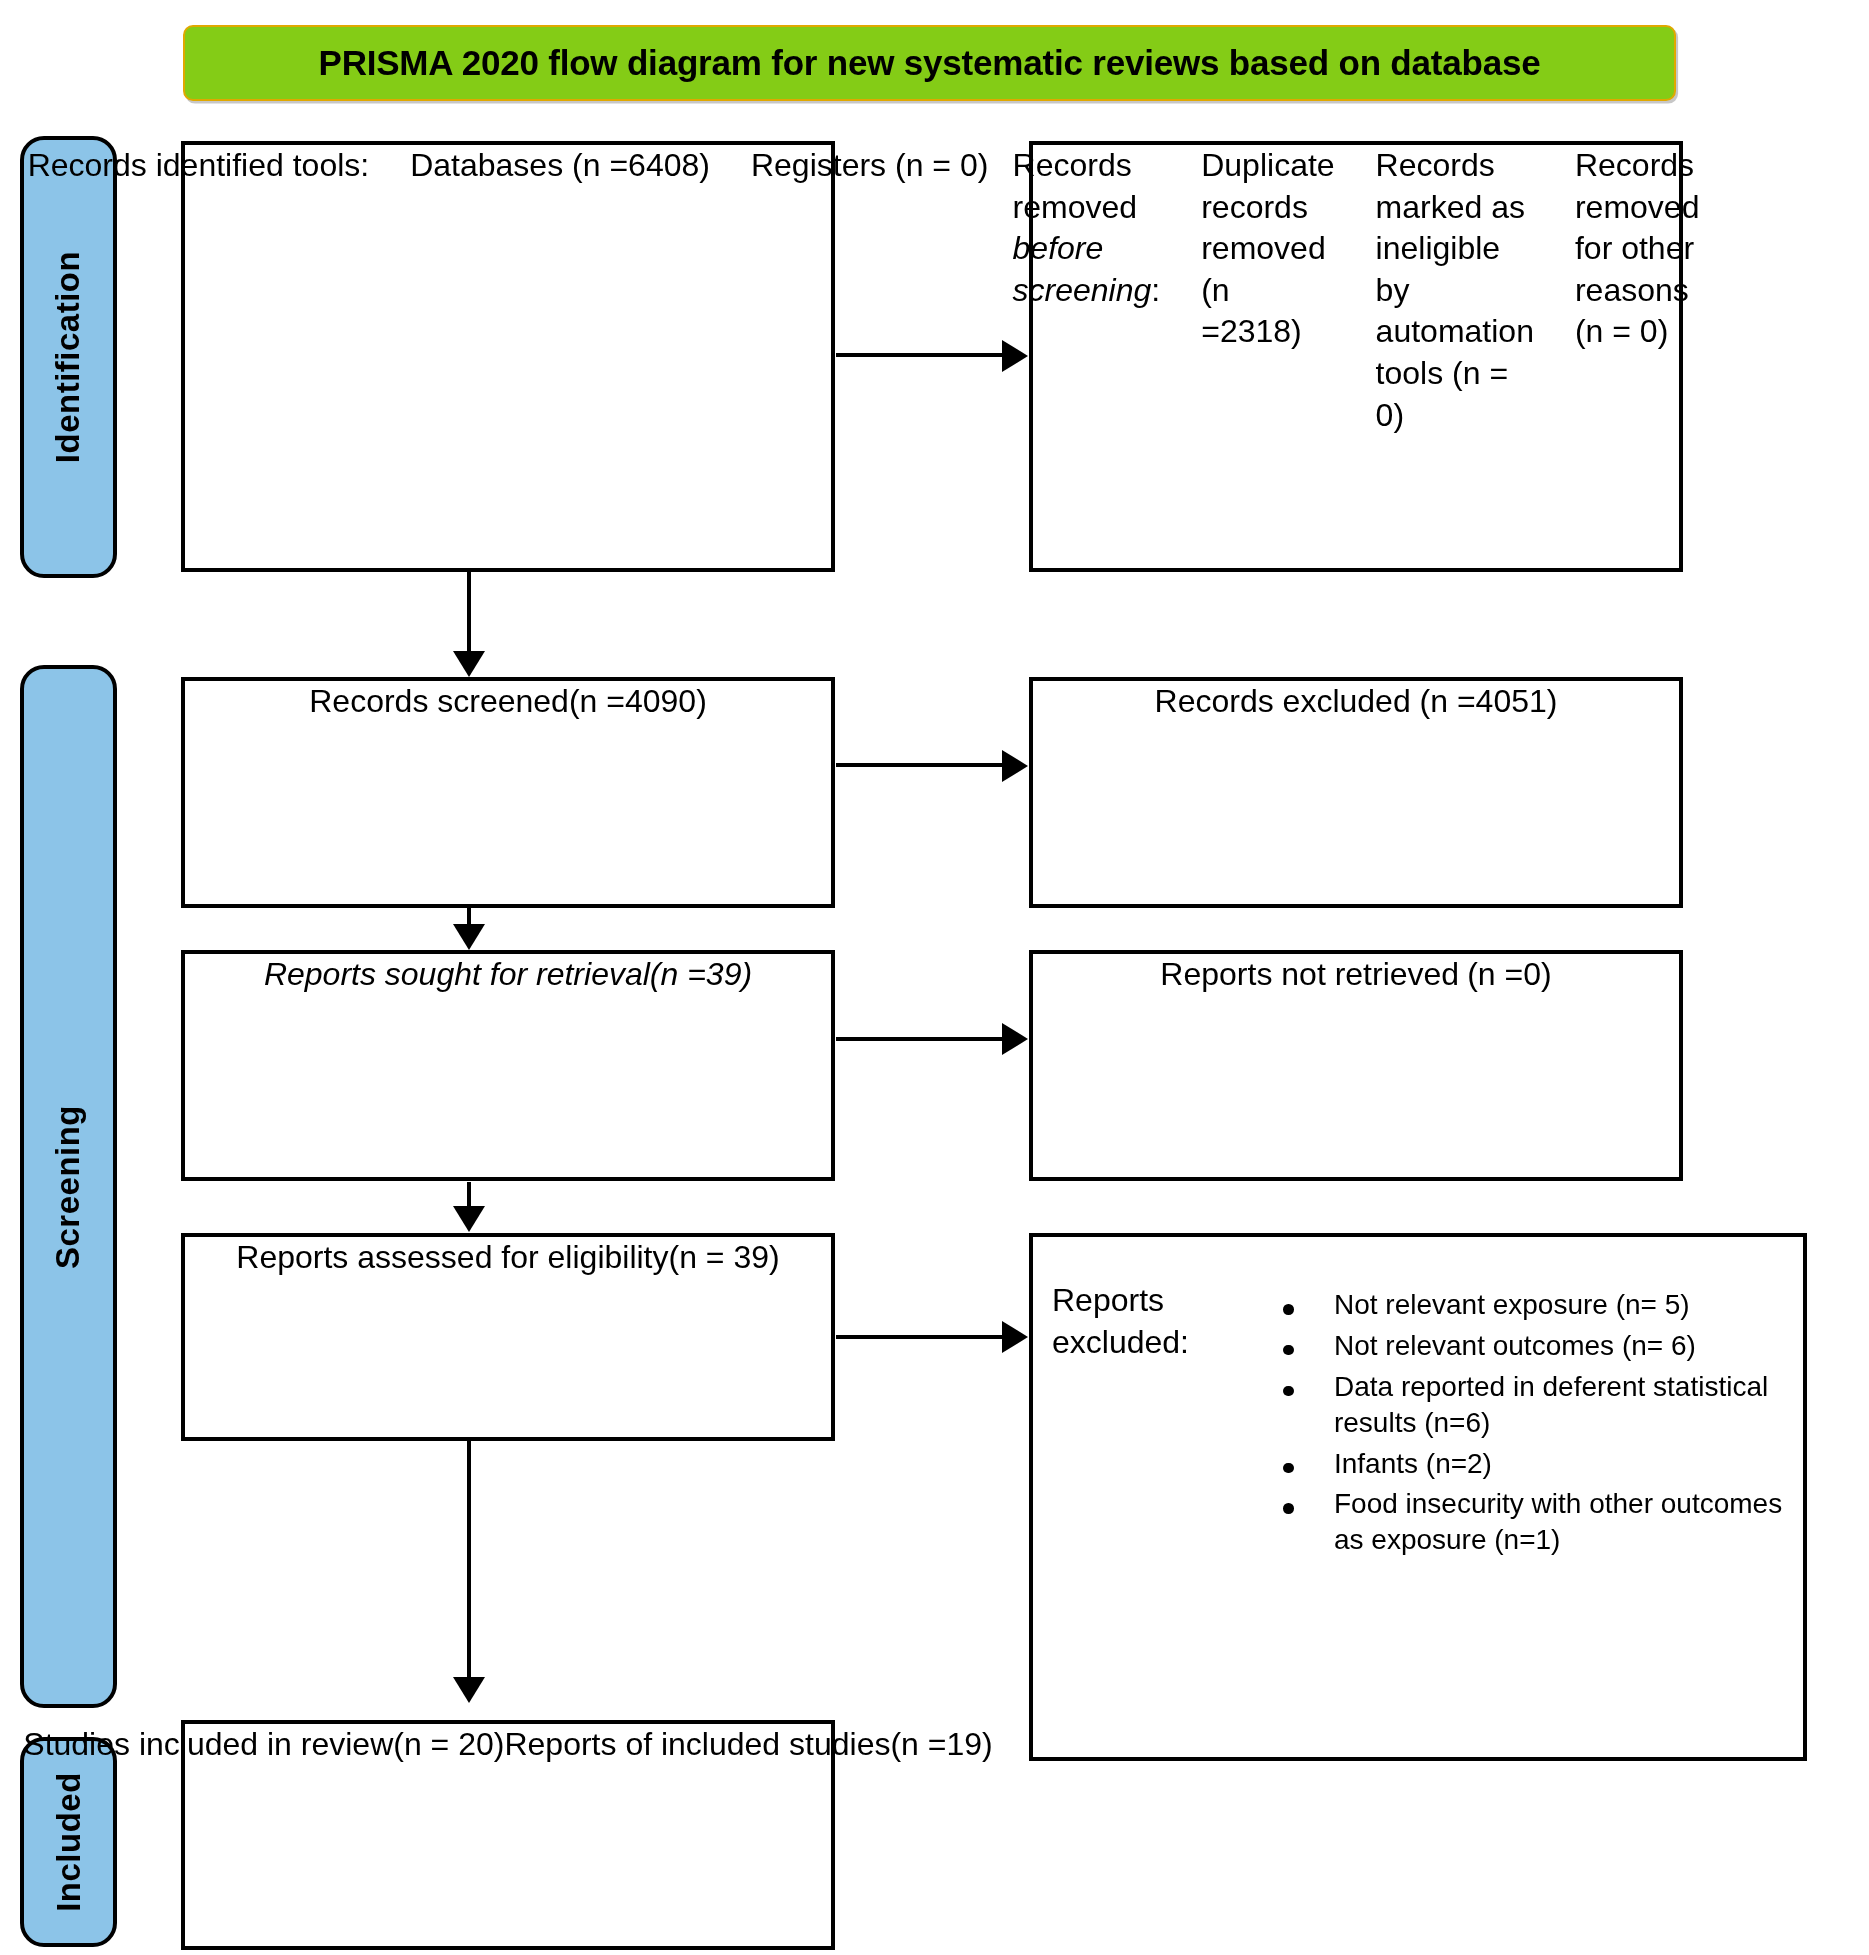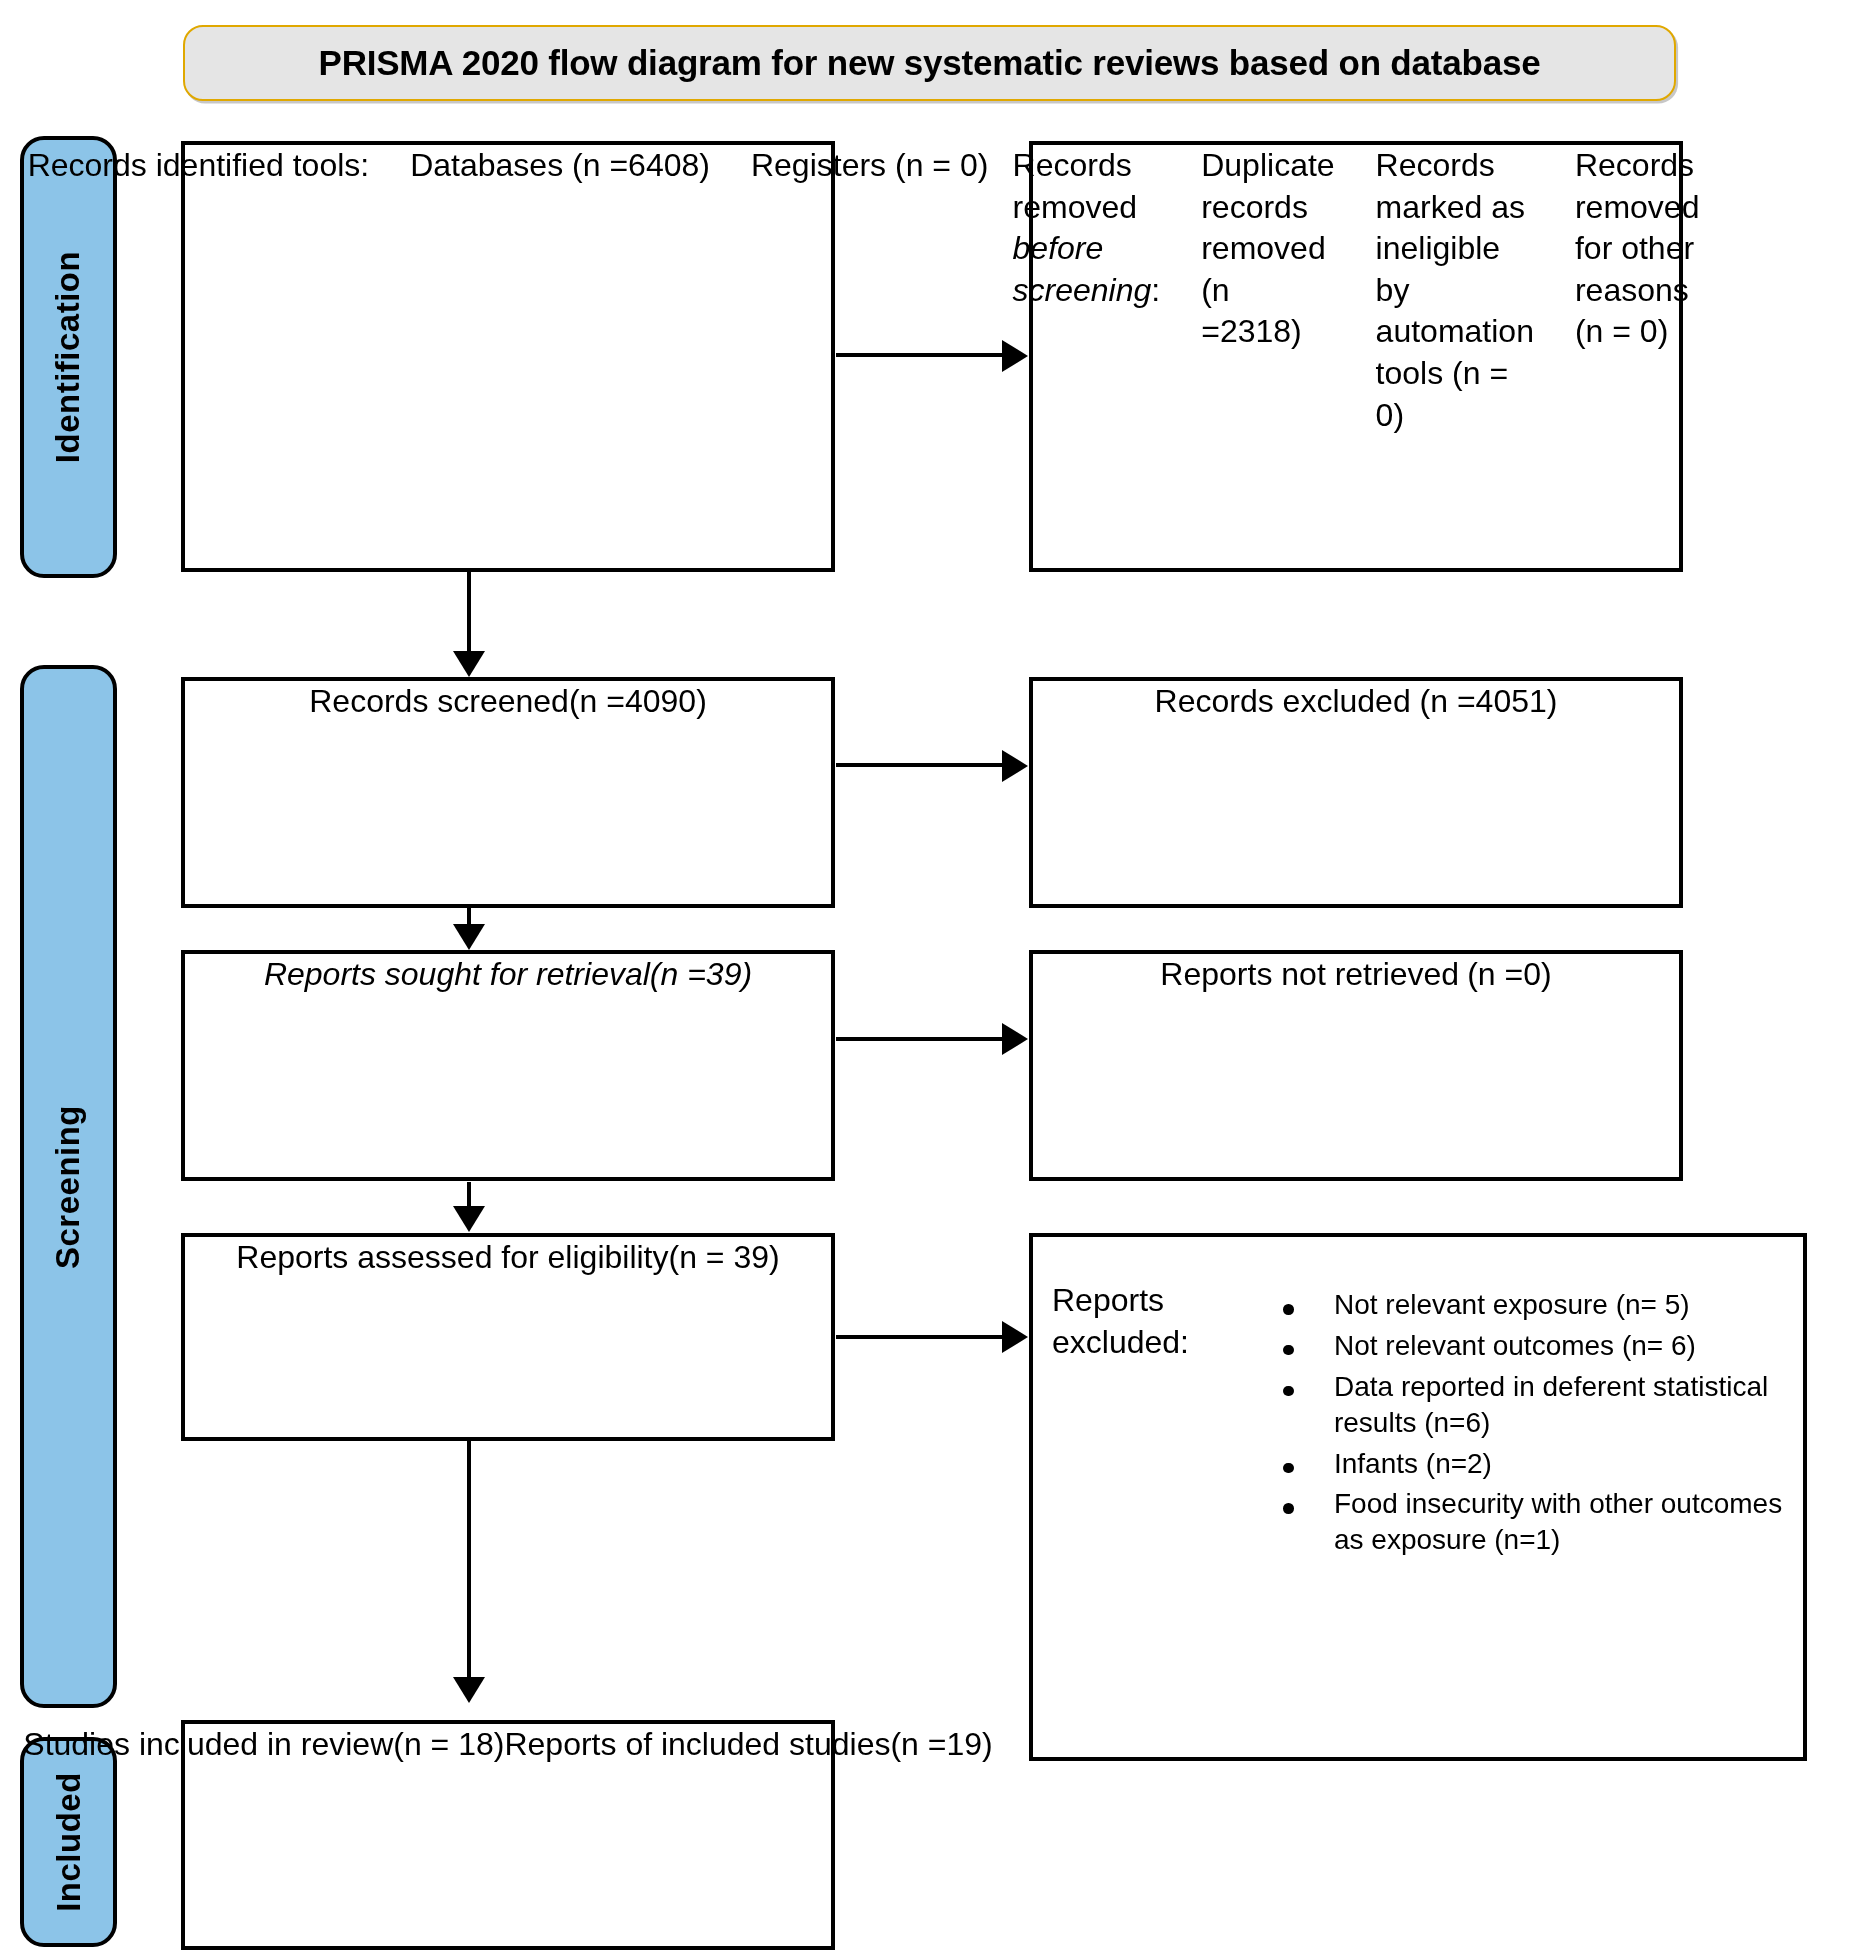--- a/index.html
+++ b/index.html
@@ -18,23 +18,23 @@
     overflow: hidden;
   }
 
   
   .title-banner {
     position: absolute;
     left: 183px;
     top: 25px;
     width: 1493px;
     height: 76px;
-    background: #e5e5e5;
+    background: #84cc16;
     border: 2.6px solid #E0A800;
-    border-radius: 20px;
+    border-radius: 10px;
     box-sizing: border-box;
     display: flex;
     align-items: center;
     justify-content: center;
     box-shadow: 2.1px 2.6px 0 rgba(0,0,0,0.22);
   }
   .title-banner .title-text {
     font-size: 35px;
     font-weight: bold;
     color: #000000;
@@ -231,19 +231,19 @@
   </div>
 
   <div class="conn-line" style="left:836px; top:1335px; width:172px; height:4.2px;"></div>
   <div class="arrow-head right" style="left:1002px; top:1321px;"></div>
 
   <div class="conn-line" style="left:467px; top:1440px; width:4.2px; height:238px;"></div>
   <div class="arrow-head down" style="left:453px; top:1677px;"></div>
 
   <div class="box" id="box-included">
     <div class="line">Studies included in review</div>
-    <div class="line">(n = 18)</div>
+    <div class="line">(n = 20)</div>
     <div class="line">Reports of included studies</div>
     <div class="line">(n =19)</div>
   </div>
 
 </div>
 
 
 </body></html>

